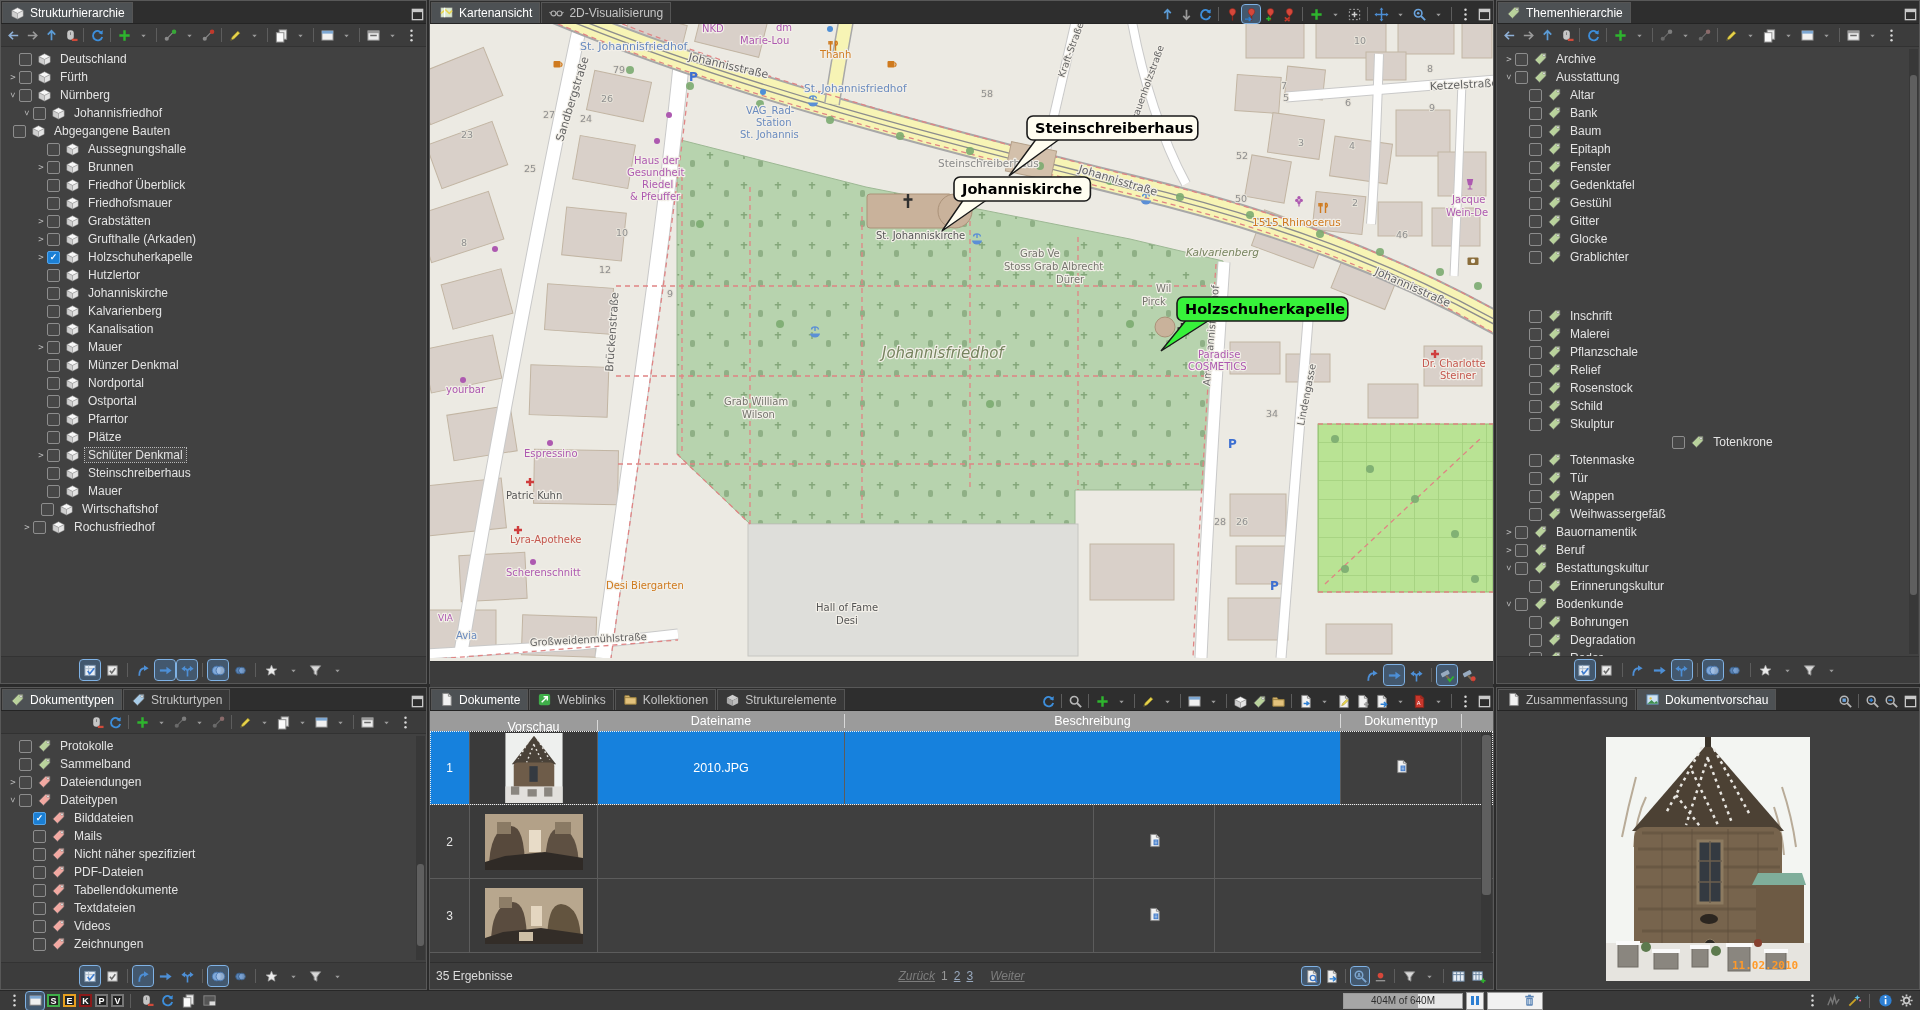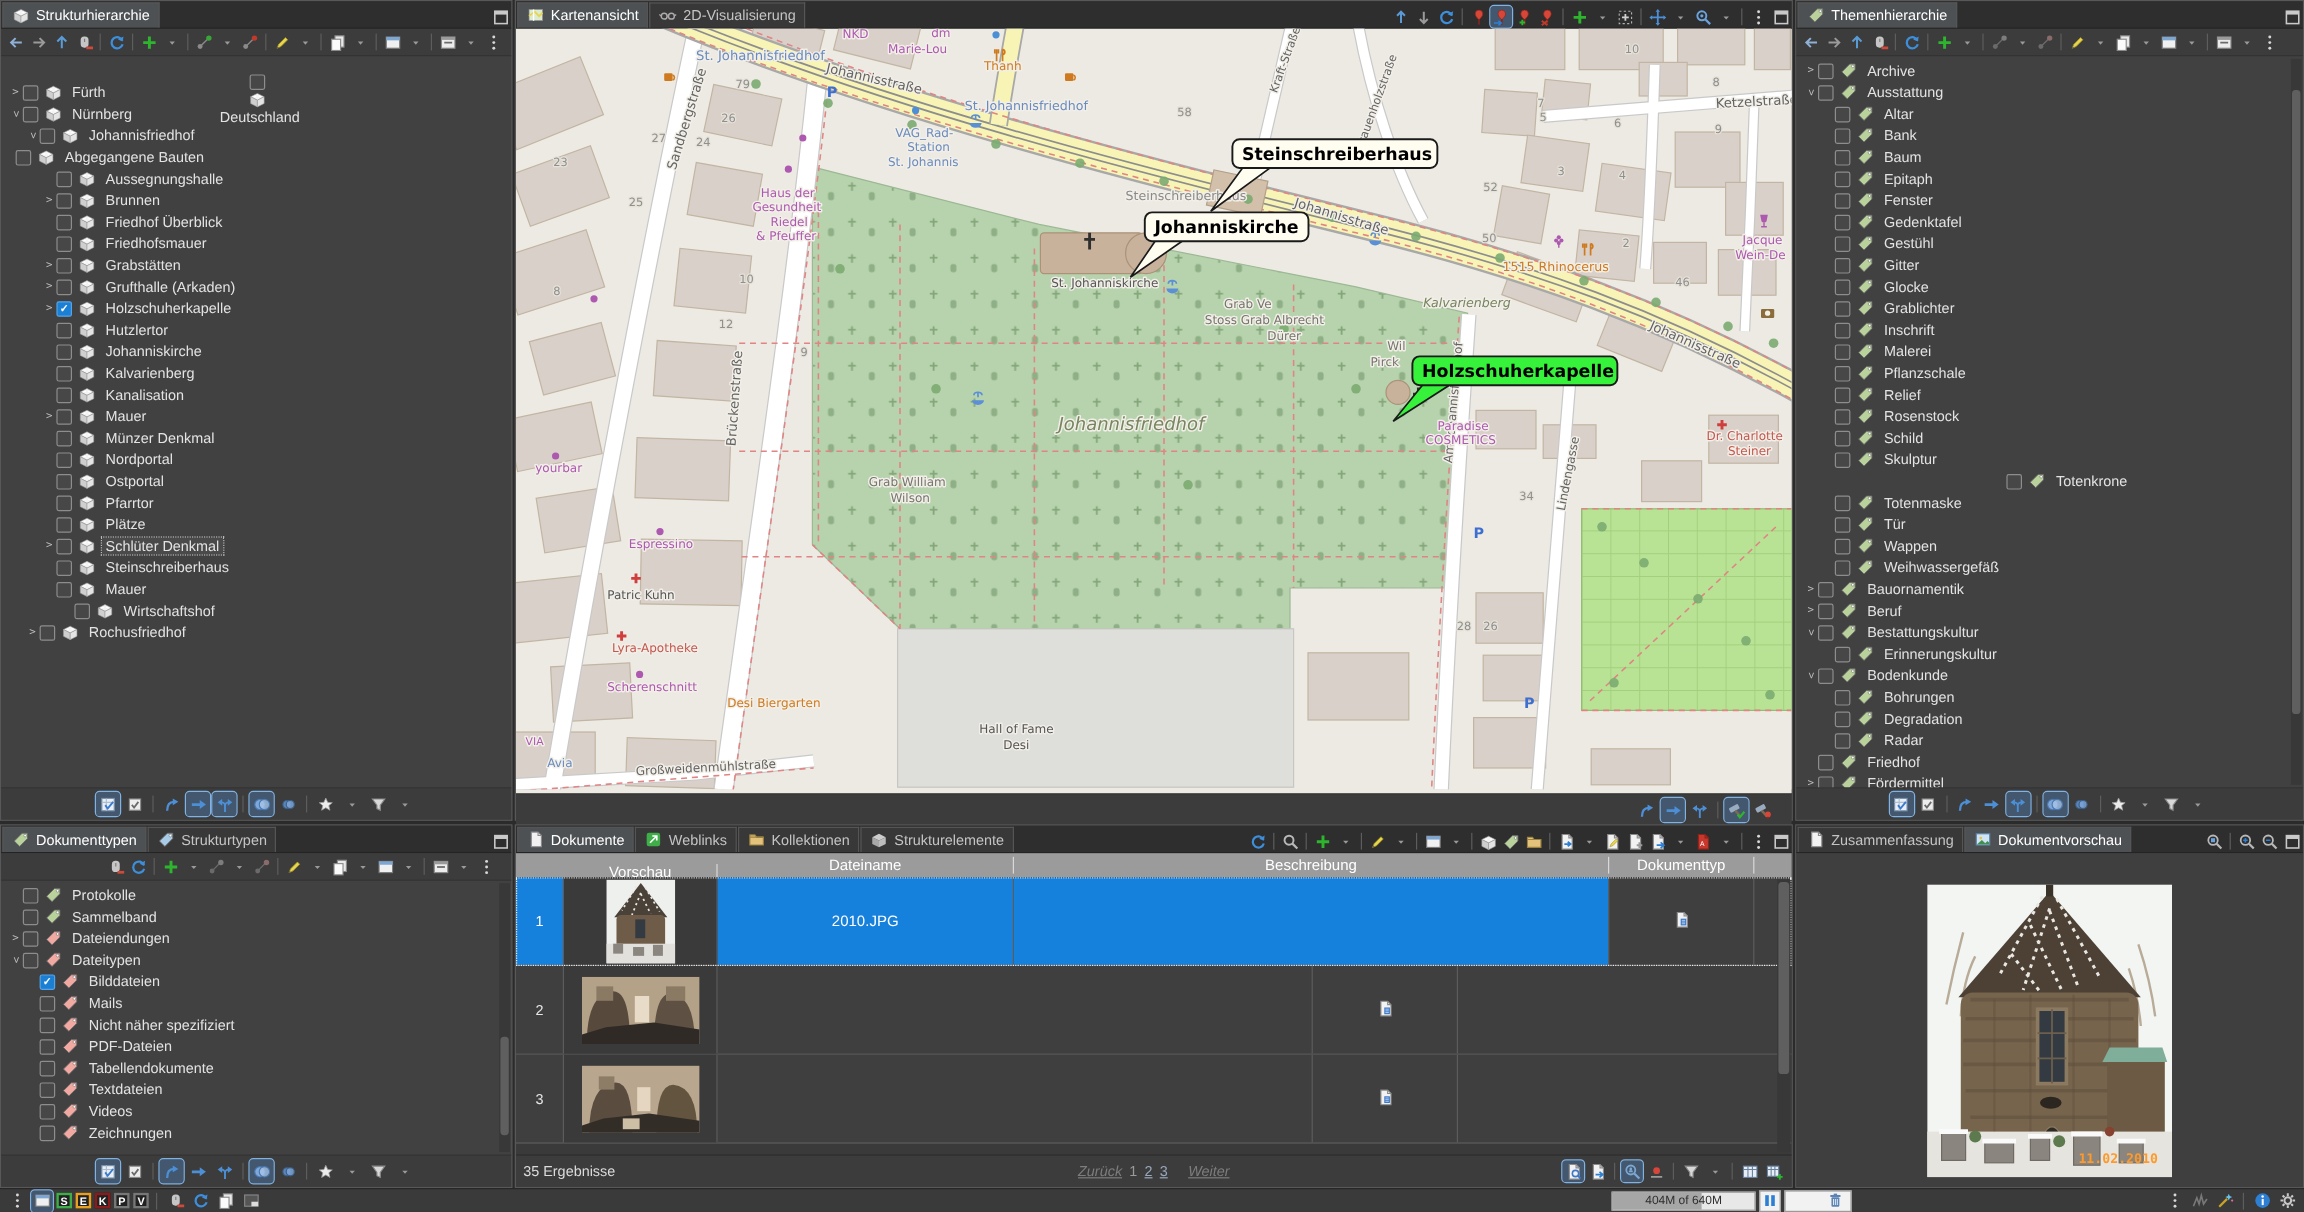--- a/index.html
+++ b/index.html
@@ -204,21 +204,21 @@
         </span>
         <span class="tbi">
           <svg width="15" height="15" viewBox="0 0 16 16">
             <circle cx="8" cy="3" r="1.3" fill="#d8d8d8"></circle>
             <circle cx="8" cy="8" r="1.3" fill="#d8d8d8"></circle>
             <circle cx="8" cy="13" r="1.3" fill="#d8d8d8"></circle>
           </svg>
         </span>
       </div>
     <div class="tree" id="tree-structure">
-        <div class="trow" style="padding-left: 6px; flex-direction: column;">
+        <div class="trow" style="padding-left: 6px;">
           <span class="arr" style="font-family: &quot;DejaVu Sans Mono&quot;, monospace;">&nbsp;</span>
           <span class="chk"></span>
           <span class="ticon">
             <svg width="15" height="15" viewBox="0 0 16 16">
               <polygon points="2,6 8,3 14,6 8,9" fill="#f4f4f4" stroke="#9a9a9a" stroke-width=".5"></polygon>
               <polygon points="2,6 8,9 8,15 2,12" fill="#cfcfcf" stroke="#9a9a9a" stroke-width=".5"></polygon>
               <polygon points="14,6 8,9 8,15 14,12" fill="#e4e4e4" stroke="#9a9a9a" stroke-width=".5"></polygon>
               <ellipse cx="6" cy="5.6" rx="1.3" ry=".6" fill="#fff"></ellipse>
               <ellipse cx="10" cy="5.6" rx="1.3" ry=".6" fill="#fff"></ellipse>
             </svg>
@@ -554,21 +554,21 @@
             <svg width="15" height="15" viewBox="0 0 16 16">
               <polygon points="2,6 8,3 14,6 8,9" fill="#f4f4f4" stroke="#9a9a9a" stroke-width=".5"></polygon>
               <polygon points="2,6 8,9 8,15 2,12" fill="#cfcfcf" stroke="#9a9a9a" stroke-width=".5"></polygon>
               <polygon points="14,6 8,9 8,15 14,12" fill="#e4e4e4" stroke="#9a9a9a" stroke-width=".5"></polygon>
               <ellipse cx="6" cy="5.6" rx="1.3" ry=".6" fill="#fff"></ellipse>
               <ellipse cx="10" cy="5.6" rx="1.3" ry=".6" fill="#fff"></ellipse>
             </svg>
           </span>
           <span class="tlabel">Mauer</span>
         </div>
-        <div class="trow" style="padding-left: 49px; text-align: center;">
+        <div class="trow" style="padding-left: 28px; text-align: center;">
           <span class="arr" style="font-family: &quot;DejaVu Sans Mono&quot;, monospace;">&nbsp;</span>
           <span class="chk"></span>
           <span class="ticon">
             <svg width="15" height="15" viewBox="0 0 16 16">
               <polygon points="2,6 8,3 14,6 8,9" fill="#f4f4f4" stroke="#9a9a9a" stroke-width=".5"></polygon>
               <polygon points="2,6 8,9 8,15 2,12" fill="#cfcfcf" stroke="#9a9a9a" stroke-width=".5"></polygon>
               <polygon points="14,6 8,9 8,15 14,12" fill="#e4e4e4" stroke="#9a9a9a" stroke-width=".5"></polygon>
               <ellipse cx="6" cy="5.6" rx="1.3" ry=".6" fill="#fff"></ellipse>
               <ellipse cx="10" cy="5.6" rx="1.3" ry=".6" fill="#fff"></ellipse>
             </svg>
@@ -1458,21 +1458,21 @@
           <span class="arr" style="font-family: &quot;DejaVu Sans Mono&quot;, monospace;">&nbsp;</span>
           <span class="chk"></span>
           <span class="ticon">
             <svg width="15" height="15" viewBox="0 0 16 16">
               <path d="M2 9.5 L9 2.5 L13.8 2.5 L13.8 7.3 L6.8 14.3 Z" fill="#b9d29c" stroke="#666" stroke-width=".8"></path>
               <circle cx="11.7" cy="4.6" r="1.2" fill="#fff" stroke="#666" stroke-width=".5"></circle>
             </svg>
           </span>
           <span class="tlabel">Grablichter</span>
         </div>
-        <div class="trow" style="padding-left: 20px;">
+        <div class="trow" style="padding-left: 20px; margin-top: 41px;">
           <span class="arr" style="font-family: &quot;DejaVu Sans Mono&quot;, monospace;">&nbsp;</span>
           <span class="chk"></span>
           <span class="ticon">
             <svg width="15" height="15" viewBox="0 0 16 16">
               <path d="M2 9.5 L9 2.5 L13.8 2.5 L13.8 7.3 L6.8 14.3 Z" fill="#b9d29c" stroke="#666" stroke-width=".8"></path>
               <circle cx="11.7" cy="4.6" r="1.2" fill="#fff" stroke="#666" stroke-width=".5"></circle>
             </svg>
           </span>
           <span class="tlabel">Inschrift</span>
         </div>

